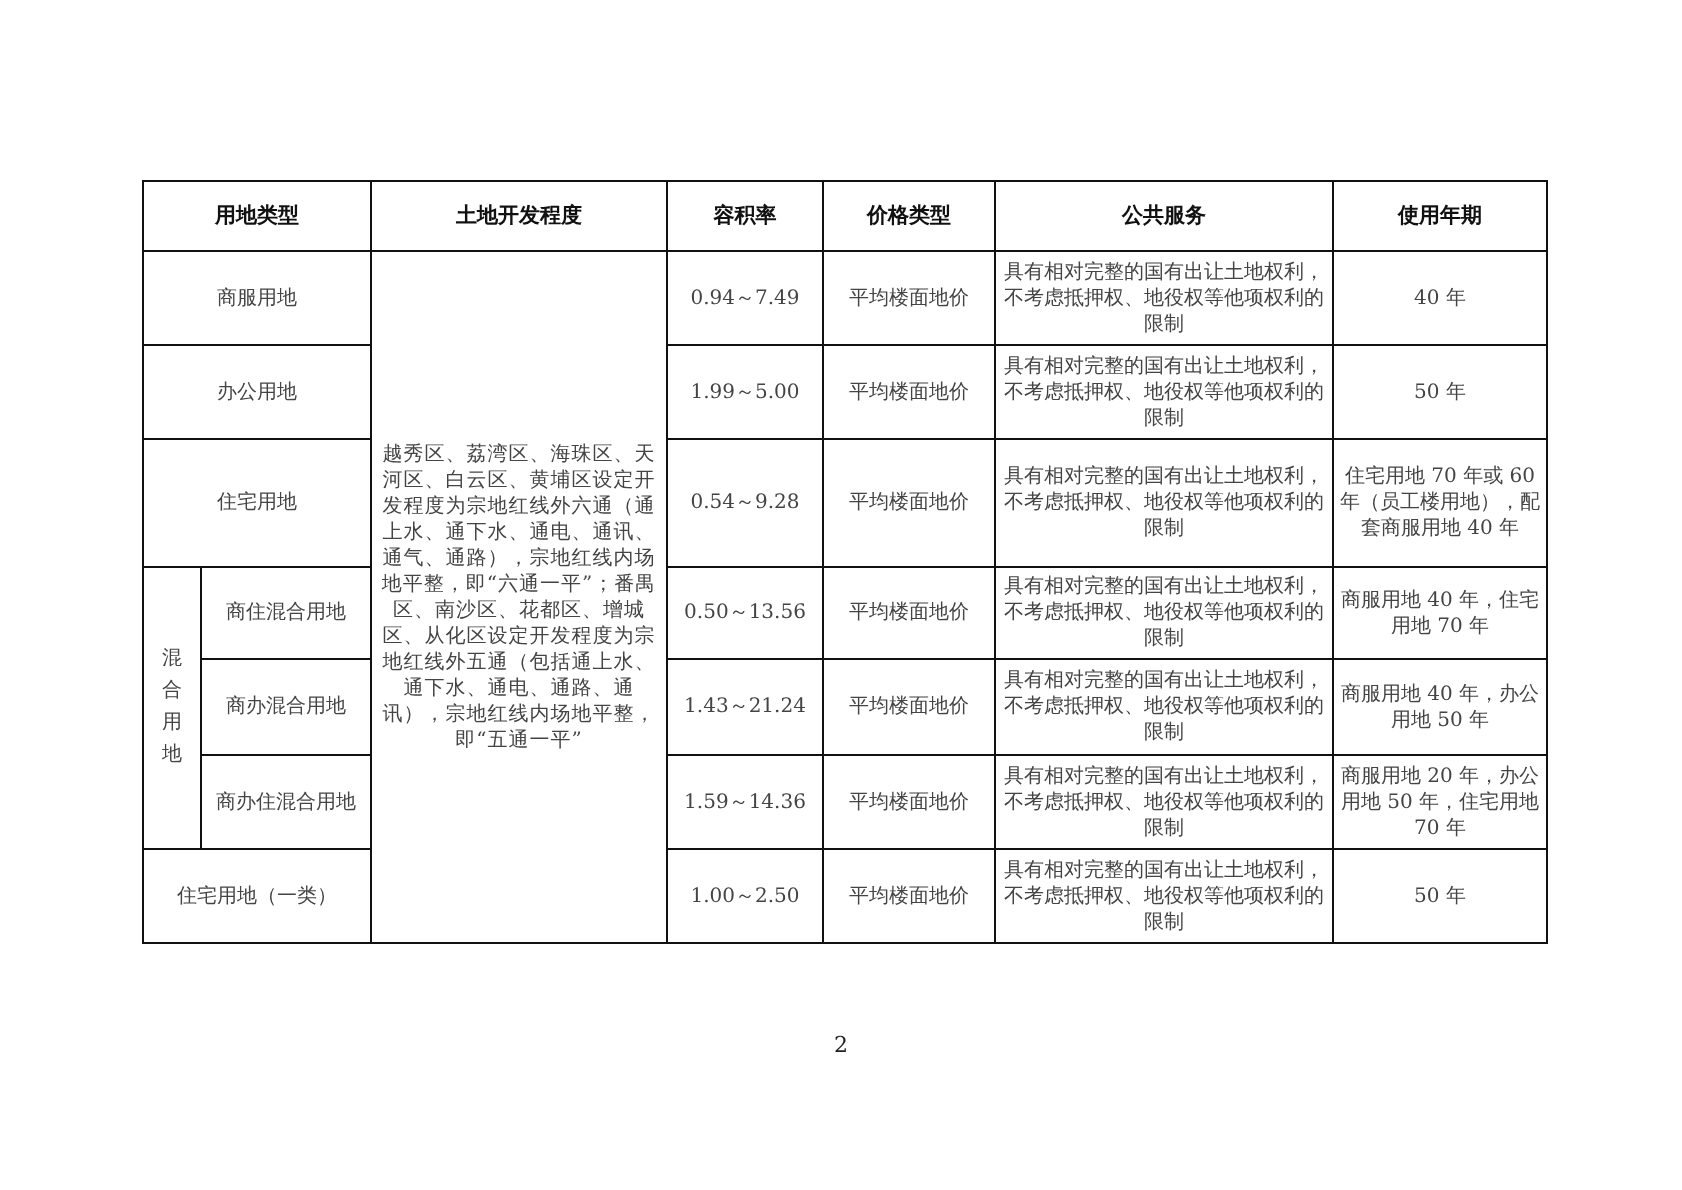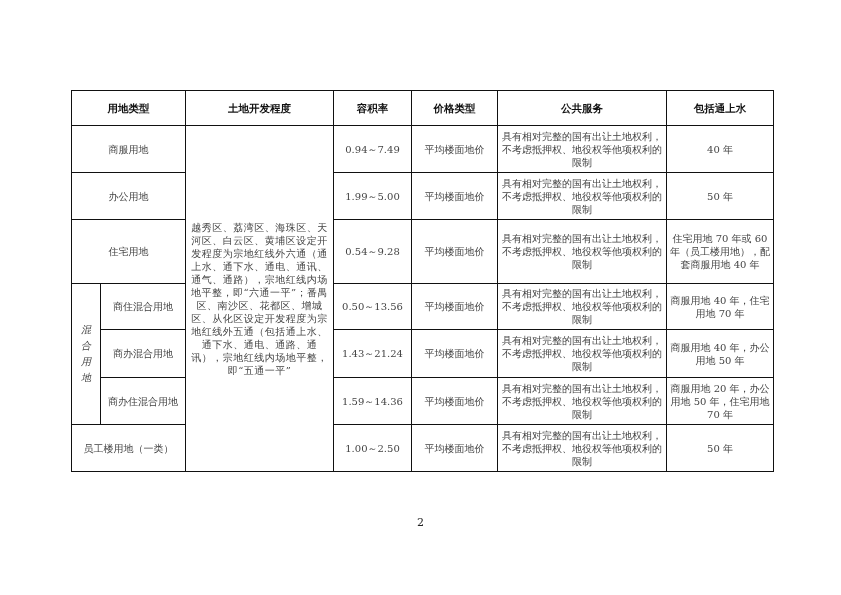--- a/index.html
+++ b/index.html
@@ -25,21 +25,21 @@
   tr.r1 td { height: 46px; }
   tr.r2 td { height: 46px; }
   tr.r3 td { height: 63px; }
   tr.r4 td { height: 45px; }
   tr.r5 td { height: 47px; }
   tr.r6 td { height: 46px; }
   tr.r7 td { height: 46px; }
   td.dev { font-size: 10px; line-height: 15px; padding: 0 5px; letter-spacing: 0.5px; margin-left: 44px; }
   td.rights { line-height: 13px; font-size: 9.5px; padding: 0 2px; }
   td.years-left { text-align: left; line-height: 13.5px; font-size: 9.5px; }
-  td.vertical { padding: 0; font-style: italic; }
+  td.vertical { padding: 0; }
   td.vertical span { display: block; width: 12px; margin: 0 auto; line-height: 16px; word-break: break-all; }
   .page-number { position: absolute; left: 0; width: 841px; top: 516px; text-align: center;
                  font-size: 11px; color: #222; }
 </style>
 </head>
 <body>
 
 <div class="page">
   <table class="land">
     <colgroup>
@@ -51,21 +51,21 @@
       <col style="width:169px">
       <col style="width:107px">
     </colgroup>
     <tbody>
         <tr class="hdr">
       <th colspan="2">用地类型</th>
       <th>土地开发程度</th>
       <th>容积率</th>
       <th>价格类型</th>
       <th>公共服务</th>
-      <th>包括通上水</th>
+      <th>使用年期</th>
     </tr>
 
     <tr class="r1">
       <td colspan="2">商服用地</td>
       <td rowspan="7" class="dev">越秀区、荔湾区、海珠区、天河区、白云区、黄埔区设定开发程度为宗地红线外六通（通上水、通下水、通电、通讯、通气、通路），宗地红线内场地平整，即“六通一平”；番禺区、南沙区、花都区、增城区、从化区设定开发程度为宗地红线外五通（包括通上水、通下水、通电、通路、通讯），宗地红线内场地平整，即“五通一平”</td>
       <td>0.94～7.49</td>
       <td>平均楼面地价</td>
       <td class="rights">具有相对完整的国有出让土地权利，不考虑抵押权、地役权等他项权利的限制</td>
       <td>40 年</td>
     </tr>
@@ -107,21 +107,21 @@
 
     <tr class="r6">
       <td>商办住混合用地</td>
       <td>1.59～14.36</td>
       <td>平均楼面地价</td>
       <td class="rights">具有相对完整的国有出让土地权利，不考虑抵押权、地役权等他项权利的限制</td>
       <td>商服用地 20 年，办公用地 50 年，住宅用地 70 年</td>
     </tr>
 
     <tr class="r7">
-      <td colspan="2">员工楼用地（一类）</td>
+      <td colspan="2">住宅用地（一类）</td>
       <td>1.00～2.50</td>
       <td>平均楼面地价</td>
       <td class="rights">具有相对完整的国有出让土地权利，不考虑抵押权、地役权等他项权利的限制</td>
       <td>50 年</td>
     </tr>
   </tbody>
     </table>
 
   <div class="page-number">2</div>
 </div>

